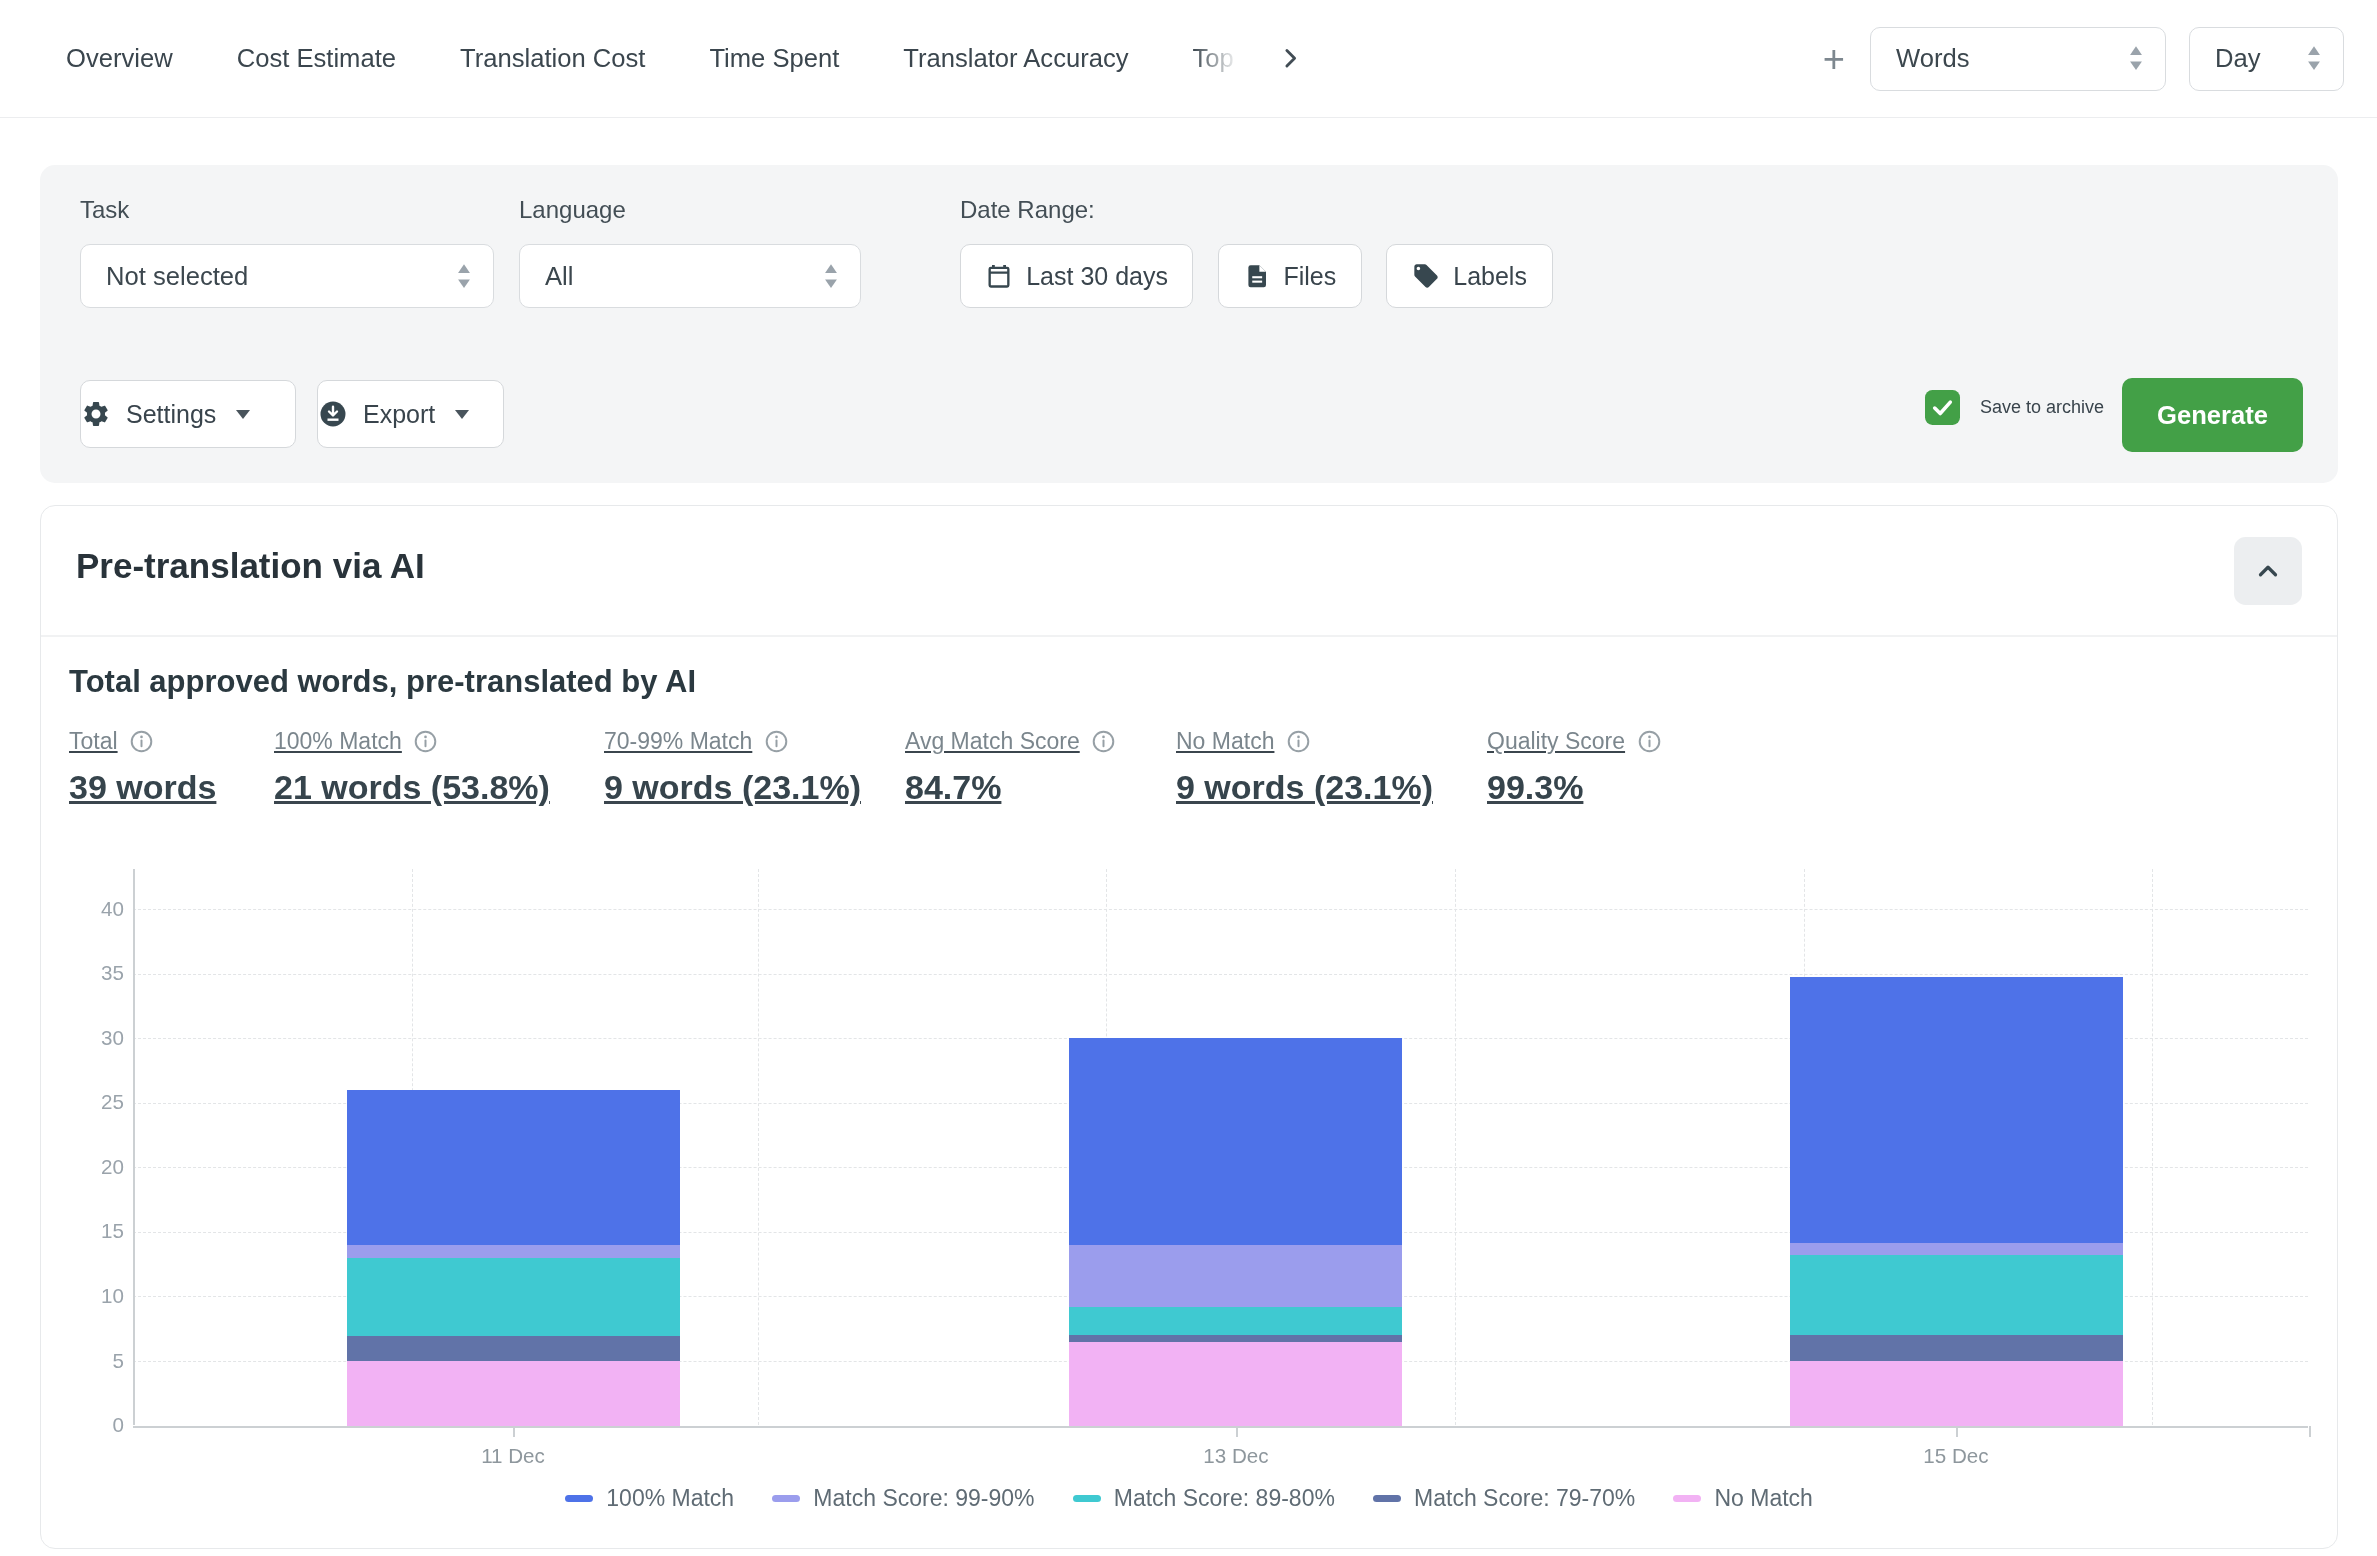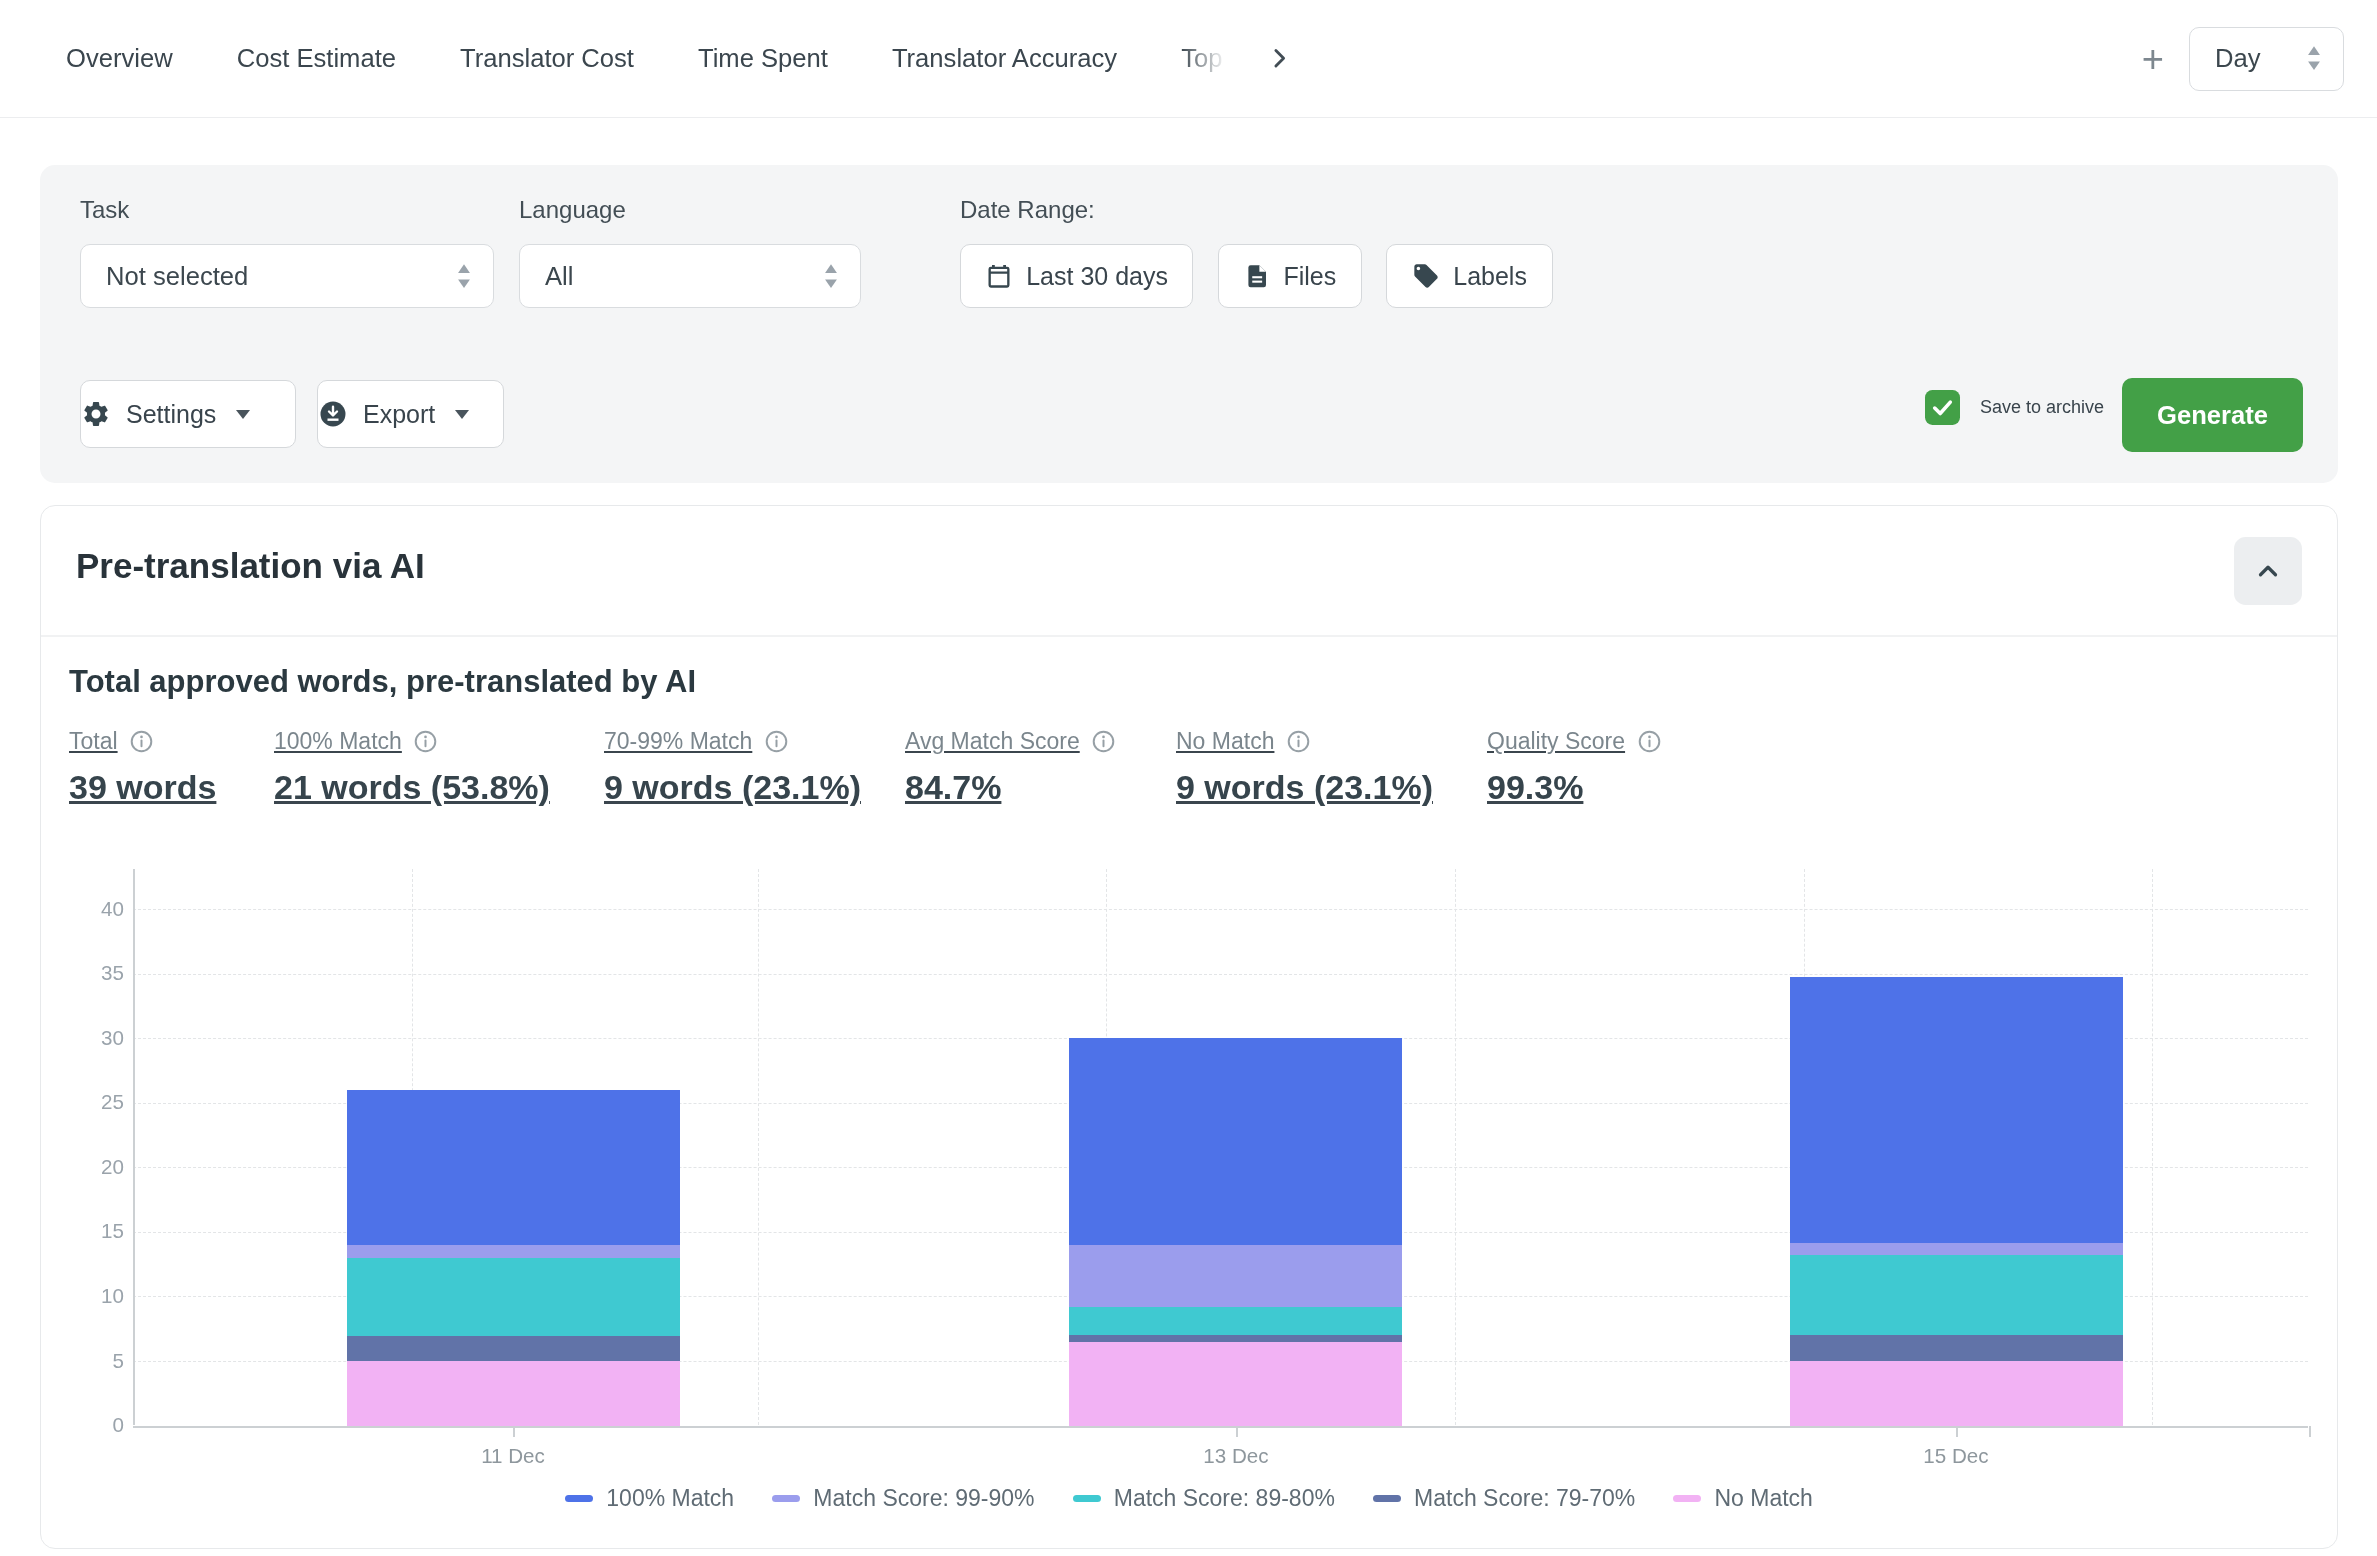--- a/index.html
+++ b/index.html
@@ -84,30 +84,37 @@
 </head>
 <body>
 
 <div id="app">
 
   <div class="top-pill"></div>
 
   <nav class="tabs-bar">
     <div class="tab">Overview</div>
     <div class="tab">Cost Estimate</div>
-    <div class="tab">Translator Cost</div>
+    <div class="tab">Translation Cost</div>
     <div class="tab">Time Spent</div>
     <div class="tab">Translator Accuracy</div>
     <div class="tab faded">Top</div>
     <button class="nav-chevron">
       <svg width="26.4" height="26.4" viewBox="0 0 24 24" fill="none" stroke="#424d55" stroke-width="2.6" stroke-linecap="round" stroke-linejoin="round">
           <polyline points="9 5 16 12 9 19"></polyline>
         </svg>
     </button>
     <button class="nav-plus">+</button>
+    <div class="nav-select words">
+      <span>Words</span>
+      <svg class="sort-icon" width="18" height="26.4" viewBox="0 0 12 20">
+          <path d="M6 1 L10.5 7.5 H1.5 Z" fill="#9aa3ab"></path>
+          <path d="M6 19 L1.5 12.5 H10.5 Z" fill="#9aa3ab"></path>
+        </svg>
+    </div>
     <div class="nav-select day">
       <span>Day</span>
       <svg class="sort-icon" width="18" height="26.4" viewBox="0 0 12 20">
           <path d="M6 1 L10.5 7.5 H1.5 Z" fill="#9aa3ab"></path>
           <path d="M6 19 L1.5 12.5 H10.5 Z" fill="#9aa3ab"></path>
         </svg>
     </div>
   </nav>
 
   <section class="filter-card">

